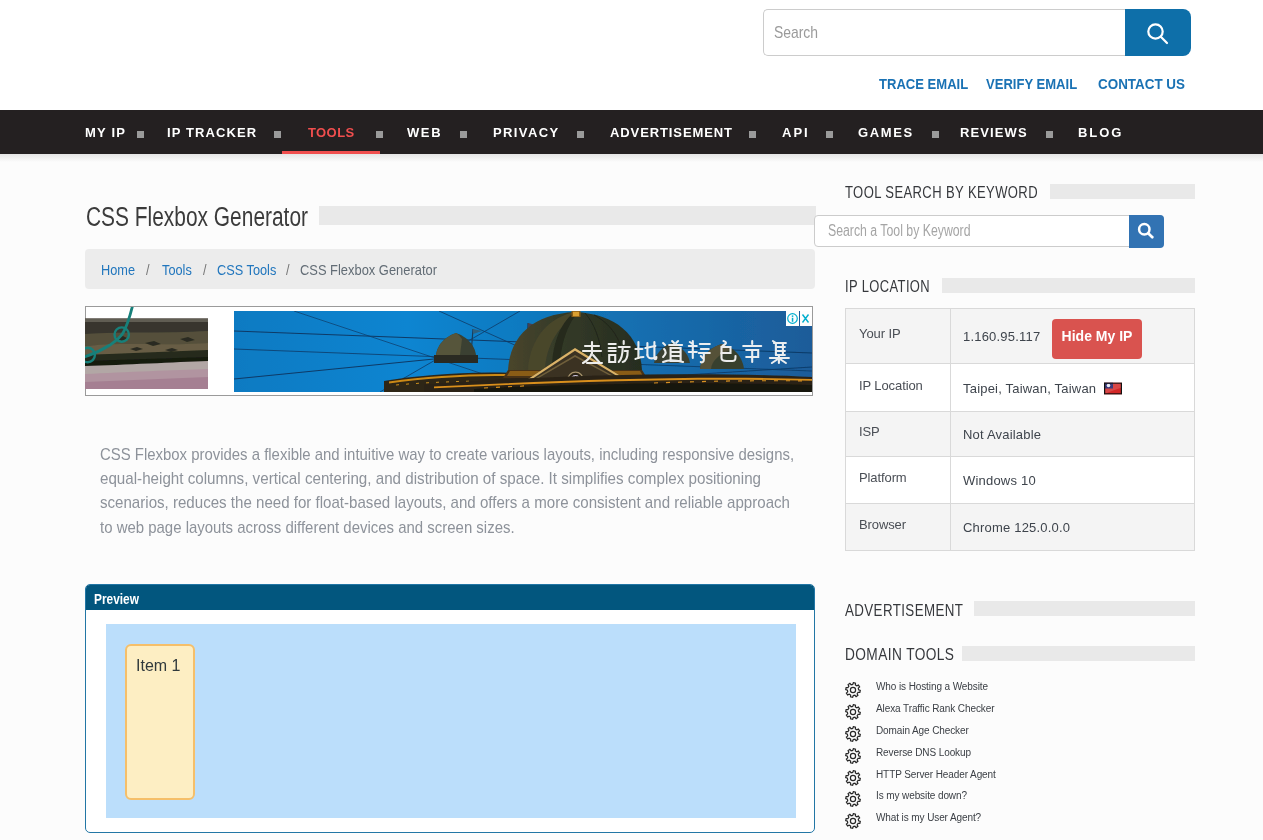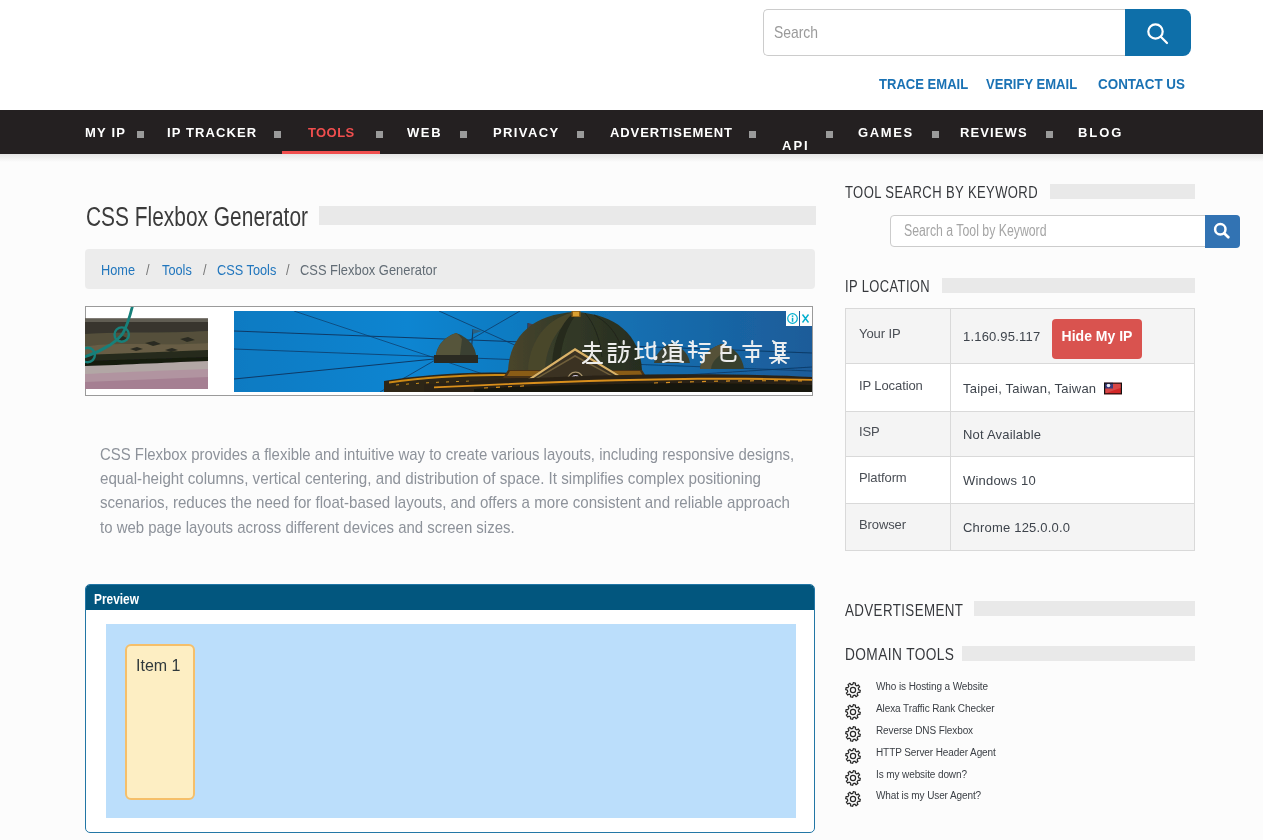--- a/index.html
+++ b/index.html
@@ -44,21 +44,21 @@
   <div class="abs sx" style="left:986.3px;top:75px;font-size:15px;font-weight:bold;color:#1a72b4;transform:scaleX(0.87);">VERIFY EMAIL</div>
   <div class="abs sx" style="left:1098px;top:75px;font-size:15px;font-weight:bold;color:#1a72b4;transform:scaleX(0.895);">CONTACT US</div>
 
   <div class="abs" id="nav" style="left:0;top:110px;width:1263px;height:44px;background:#242021;color:#fff;font-size:13px;font-weight:bold;letter-spacing:0.4px;">
     <span class="abs nitem" style="left:85px;letter-spacing:1.2px;">MY IP</span>
     <span class="abs nitem" style="left:167px;letter-spacing:1.1px;">IP TRACKER</span>
     <span class="abs nitem" style="left:308px;color:#f04e4e;">TOOLS</span>
     <span class="abs nitem" style="left:407px;letter-spacing:1.6px;">WEB</span>
     <span class="abs nitem" style="left:493px;letter-spacing:1.4px;">PRIVACY</span>
     <span class="abs nitem" style="left:610px;letter-spacing:0.9px;">ADVERTISEMENT</span>
-    <span class="abs nitem" style="left:782px;letter-spacing:2px;margin-top:13px;">API</span>
+    <span class="abs nitem" style="left:782px;letter-spacing:2px;">API</span>
     <span class="abs nitem" style="left:858px;letter-spacing:1.6px;">GAMES</span>
     <span class="abs nitem" style="left:960px;letter-spacing:1.1px;">REVIEWS</span>
     <span class="abs nitem" style="left:1078px;letter-spacing:1.9px;">BLOG</span>
     <div class="abs" style="left:282px;top:41px;width:98px;height:3px;background:#f04e4e;"></div>
   </div>
   <div class="nsq" style="left:136.5px;"></div>
   <div class="nsq" style="left:273.5px;"></div>
   <div class="nsq" style="left:375.5px;"></div>
   <div class="nsq" style="left:459.5px;"></div>
   <div class="nsq" style="left:576.5px;"></div>
@@ -270,21 +270,21 @@
   <div class="abs" id="preview" style="left:85px;top:584px;width:730px;height:249px;border:1px solid #2276a5;border-radius:5px;background:#fff;overflow:hidden;">
     <div style="height:25px;background:#02567e;color:#fff;font-size:14px;font-weight:bold;line-height:29px;"><span class="sx" style="display:inline-block;margin-left:8px;transform:scaleX(0.85);">Preview</span></div>
     <div style="position:absolute;left:20px;top:39px;width:690px;height:194px;background:#bbdefb;">
       <div style="position:absolute;left:19px;top:20px;width:70px;height:156px;background:#fdeec3;border:2px solid #f5bf6a;border-radius:6px;font-size:16px;color:#30393c;padding:11px 0 0 9px;">Item 1</div>
     </div>
   </div>
 
   <div class="shead sx" style="left:844.6px;top:183px;transform:scaleX(0.767);">TOOL SEARCH BY KEYWORD</div>
   <div class="hbar" style="left:1050px;top:184px;width:145px;height:15px;"></div>
 
-  <div class="abs" style="left:890px;top:215px;width:350px;height:32px;border:1px solid #ccc;border-radius:4px;background:#fff;">
+  <div class="abs" style="left:814px;top:215px;width:350px;height:32px;border:1px solid #ccc;border-radius:4px;background:#fff;">
     <span class="sx" style="position:absolute;left:13px;top:6px;font-size:16px;color:#a5a5a5;transform:scaleX(0.768);">Search a Tool by Keyword</span>
     <div style="position:absolute;right:-1px;top:-1px;width:35px;height:33px;background:#3273b3;border-radius:0 4px 4px 0;">
       <svg width="20" height="20" style="position:absolute;left:7px;top:6px;" viewBox="0 0 20 20">
         <circle cx="8.3" cy="8.3" r="5.2" fill="none" stroke="#fff" stroke-width="2.5"></circle>
         <line x1="12.2" y1="12.2" x2="16.3" y2="16.3" stroke="#fff" stroke-width="2.7" stroke-linecap="round"></line>
       </svg>
     </div>
   </div>
 
   <div class="shead sx" style="left:844.6px;top:277px;transform:scaleX(0.762);">IP LOCATION</div>
@@ -344,21 +344,27 @@
     <div class="dt-item">
         <svg class="gear" width="16" height="16" viewBox="0 0 16 16">
           <use href="#gearp"></use>
         </svg>
         <span>Alexa Traffic Rank Checker</span>
       </div>
     <div class="dt-item">
         <svg class="gear" width="16" height="16" viewBox="0 0 16 16">
           <use href="#gearp"></use>
         </svg>
-        <span>Reverse DNS Flexbox</span>
+        <span>Domain Age Checker</span>
+      </div>
+    <div class="dt-item">
+        <svg class="gear" width="16" height="16" viewBox="0 0 16 16">
+          <use href="#gearp"></use>
+        </svg>
+        <span>Reverse DNS Lookup</span>
       </div>
     <div class="dt-item">
         <svg class="gear" width="16" height="16" viewBox="0 0 16 16">
           <use href="#gearp"></use>
         </svg>
         <span>HTTP Server Header Agent</span>
       </div>
     <div class="dt-item">
         <svg class="gear" width="16" height="16" viewBox="0 0 16 16">
           <use href="#gearp"></use>

